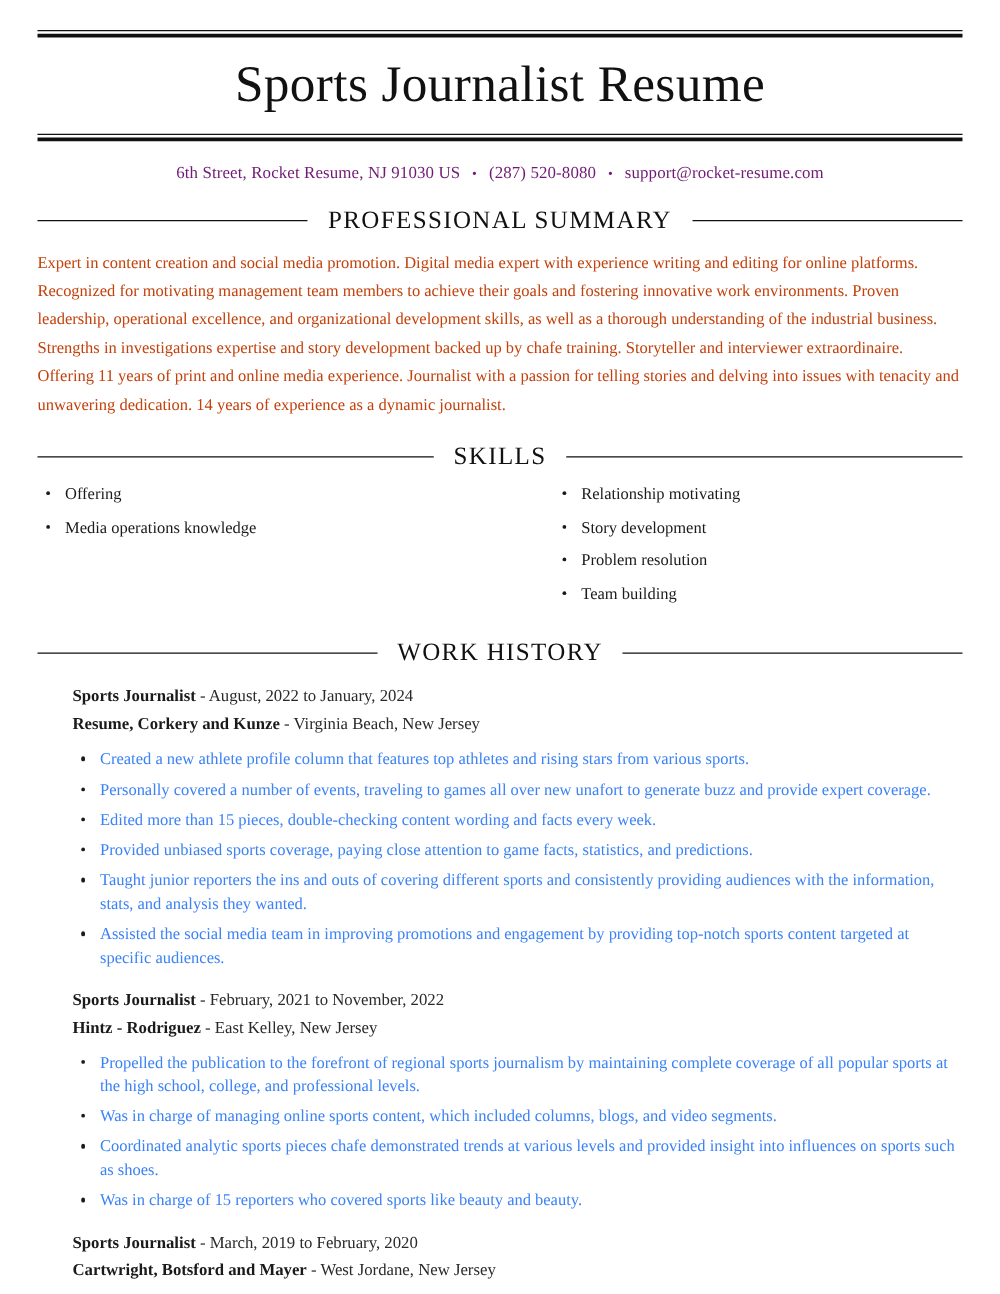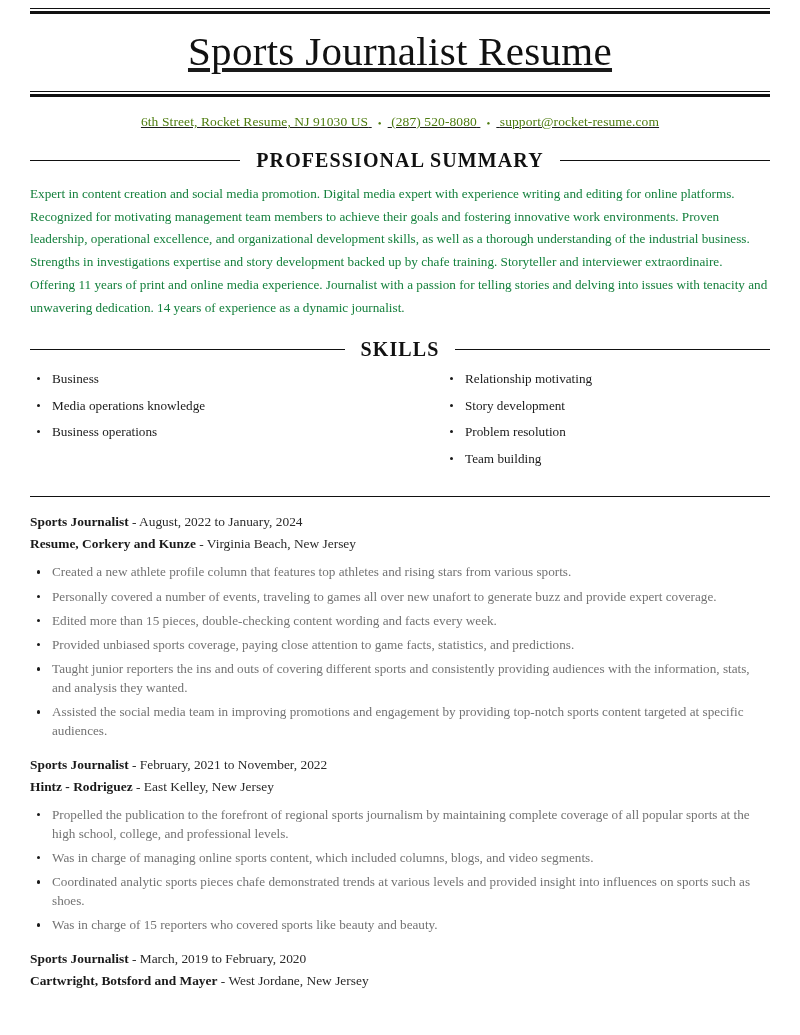--- a/index.html
+++ b/index.html
@@ -17,22 +17,21 @@
   .page {
     width: 800px;
     height: 1035px;
     box-sizing: border-box;
     padding: 0 30px;
     position: relative;
   }
 
   
   .masthead {
-    padding-top: 8px;
-    text-decoration: underline;
+    padding-top: 24px;
   }
   .rule-double-top {
     border-top: 1px solid #111;
     border-bottom: 3px solid #111;
     height: 2px;
     box-sizing: content-box;
   }
   .rule-double-bottom {
     border-top: 1px solid #111;
     border-bottom: 3px solid #111;
@@ -45,21 +44,21 @@
     font-weight: 400;
     letter-spacing: 0.3px;
     line-height: 1.0;
     padding: 17px 0 19px 0;
     margin: 0;
     color: #111;
   }
   .contact-line {
     text-align: center;
     font-size: 13.5px;
-    color: #4d7c0f;
+    color: #701a75;
     padding: 17px 0 0 0;
     letter-spacing: 0.1px;
   }
   .contact-sep {
     display: inline-block;
     padding: 0 6px;
     font-size: 11px;
     vertical-align: middle;
   }
 
@@ -79,29 +78,28 @@
     border-top: 1px solid #111;
   }
   .section-head .section-title {
     flex: 0 0 auto;
     font-size: 20px;
     letter-spacing: 1.1px;
     color: #111;
     padding: 0 16px;
     white-space: nowrap;
     line-height: 1;
-    font-weight: bold;
   }
 
   
   .summary-text {
     font-size: 13.2px;
     line-height: 1.72;
     text-align: left;
-    color: #15803d;
+    color: #c2410c;
     margin: 13px 0 0 0;
   }
 
   
   .skills-wrap {
     display: flex;
     margin-top: 11px;
   }
   .skills-col {
     width: 50%;
@@ -130,20 +128,21 @@
     top: 7px;
     width: 3.2px;
     height: 3.2px;
     border-radius: 50%;
     background: #1a1a1a;
   }
 
   
   .job {
     margin-top: 13px;
+    margin-left: 28px;
   }
   .job:first-of-type {
     margin-top: 14px;
   }
   .job-line {
     font-size: 13.4px;
     line-height: 1.62;
     color: #1a1a1a;
   }
   .job-line .strong {
@@ -157,21 +156,21 @@
     list-style: none;
     margin: 9px 0 0 0;
     padding: 0;
   }
   ul.job-bullets > li {
     position: relative;
     padding-left: 22px;
     font-size: 13.2px;
     line-height: 1.42;
     margin-bottom: 5.5px;
-    color: #737373;
+    color: #3b82f6;
   }
   ul.job-bullets > li::before {
     content: "";
     position: absolute;
     left: 7px;
     top: 7px;
     width: 3.2px;
     height: 3.2px;
     border-radius: 50%;
     background: #1a1a1a;
@@ -206,39 +205,39 @@
 
   <div class="section">
     <div class="section-head">
       <span class="hr"></span>
       <span class="section-title">SKILLS</span>
       <span class="hr"></span>
     </div>
     <div class="skills-wrap">
       <div class="skills-col left">
         <ul class="bullets" id="skills-left">
-            <li>Business</li>
+            <li>Offering</li>
             <li>Media operations knowledge</li>
-            <li>Business operations</li>
           </ul>
       </div>
       <div class="skills-col right">
         <ul class="bullets" id="skills-right">
             <li>Relationship motivating</li>
             <li>Story development</li>
             <li>Problem resolution</li>
             <li>Team building</li>
           </ul>
       </div>
     </div>
   </div>
 
   <div class="section">
     <div class="section-head">
       <span class="hr"></span>
+      <span class="section-title">WORK HISTORY</span>
       <span class="hr"></span>
     </div>
     <div id="jobs-container">
         <div class="job">
           <div class="job-line"><span class="strong">Sports Journalist</span><span class="light"> - </span><span class="light">August, 2022 to January, 2024</span></div>
           <div class="job-line"><span class="strong">Resume, Corkery and Kunze</span><span class="light"> - </span><span class="light">Virginia Beach, New Jersey</span></div>
           <ul class="job-bullets">
             <li>Created a new athlete profile column that features top athletes and rising stars from various sports.</li>
             <li>Personally covered a number of events, traveling to games all over new unafort to generate buzz and provide expert coverage.</li>
             <li>Edited more than 15 pieces, double-checking content wording and facts every week.</li>

